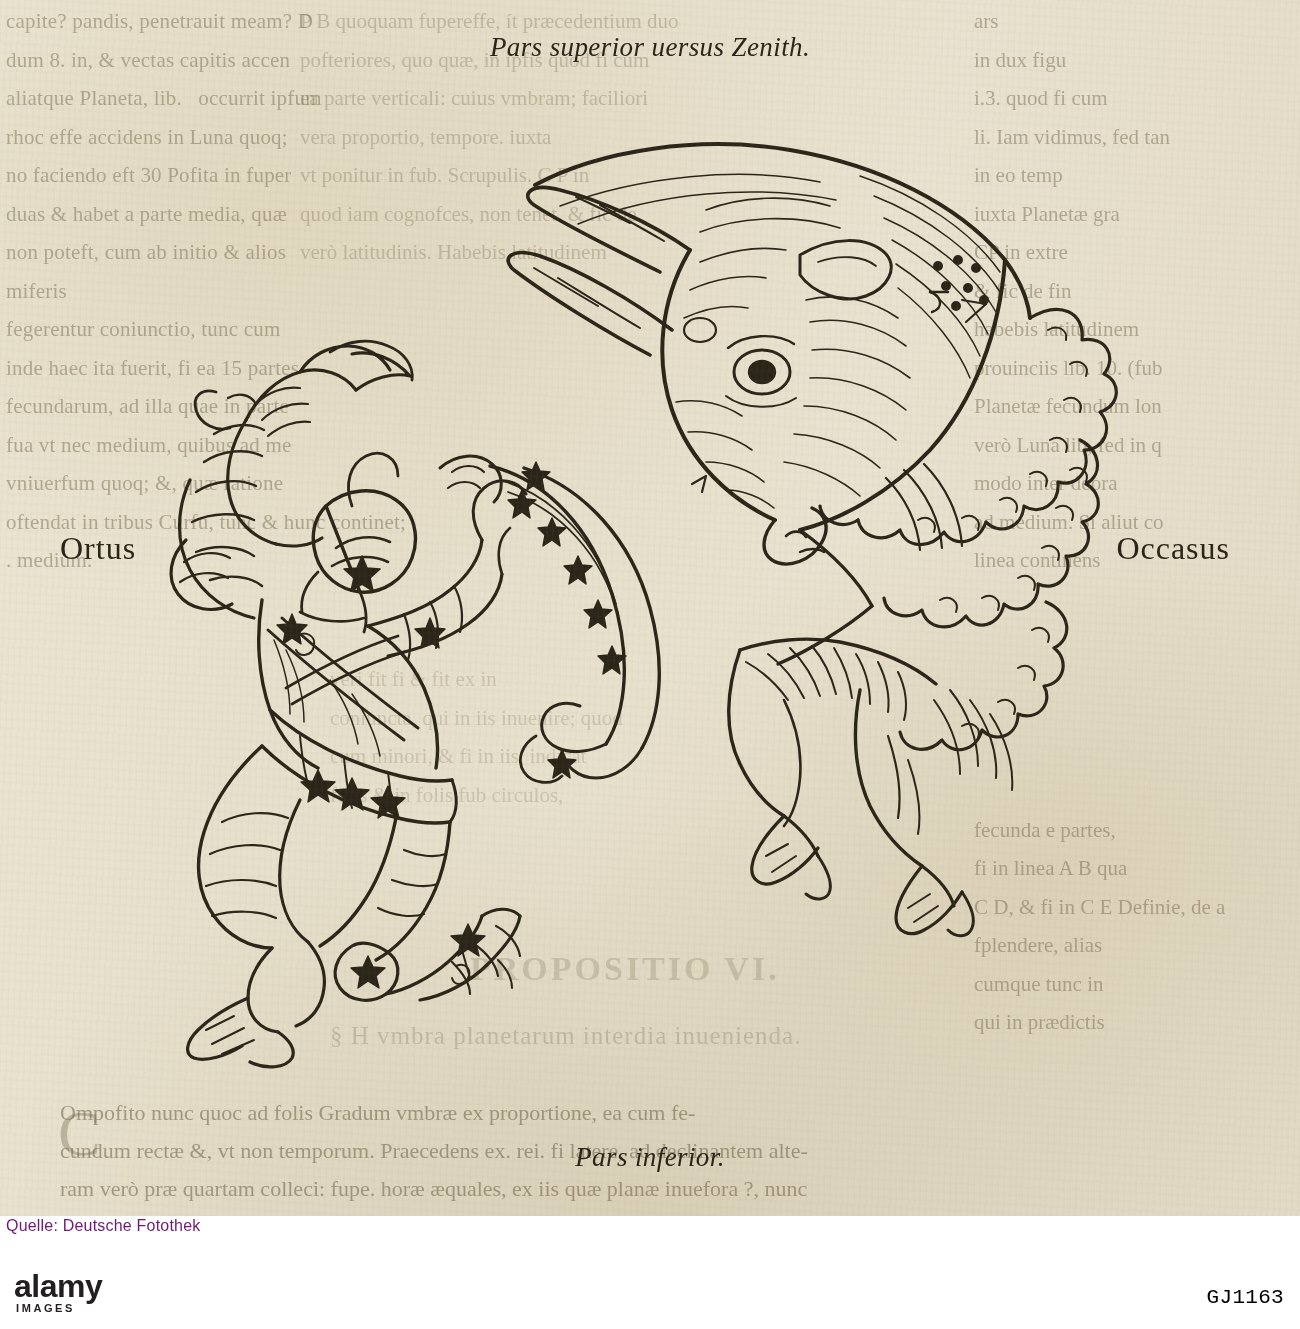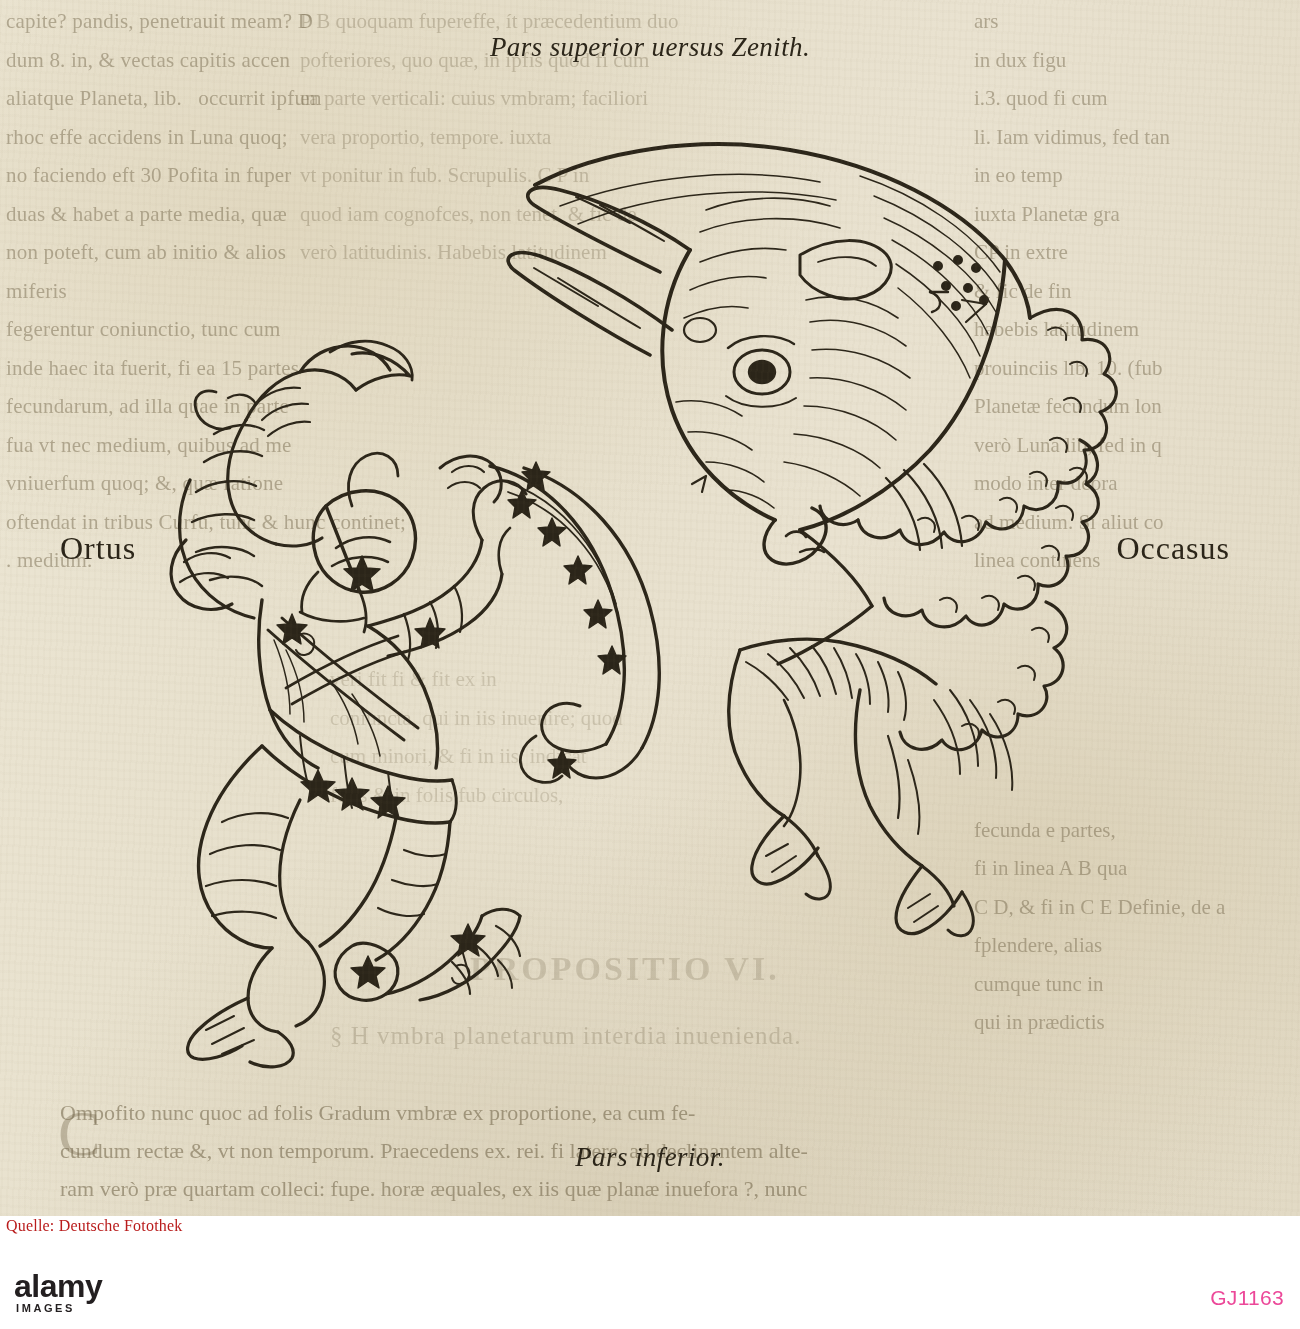--- a/index.html
+++ b/index.html
@@ -181,23 +181,23 @@
     left: 0;
     top: 1216px;
     width: 1300px;
     height: 34px;
     background: #ffffff;
   }
   #credit-text {
     position: absolute;
     left: 6px;
     top: 1217px;
-    font-family: Liberation Serif, serif;
+    font-family: Liberation Sans, sans-serif;
     font-size: 16px;
-    color: #b91c1c;
+    color: #701a75;
     letter-spacing: 0.2px;
   }
   #footer-bar {
     position: absolute;
     left: 0;
     top: 1250px;
     width: 1300px;
     height: 79px;
     background: #ffffff;
     border-top: 1px solid #ffffff;
@@ -219,23 +219,23 @@
     font-family: "Liberation Sans", sans-serif;
     font-size: 11px;
     color: #231f20;
     letter-spacing: 2.6px;
     font-weight: bold;
   }
   #image-id {
     position: absolute;
     right: 16px;
     top: 1286px;
-    font-family: Liberation Sans, sans-serif;
+    font-family: Liberation Mono, monospace;
     font-size: 21px;
-    color: #ec4899;
+    color: #000000;
     letter-spacing: 0.3px;
   }
 </style>
 </head>
 <body>
 
 <div id="scan">
 
   <div class="bleed" id="bleed-top">P B quoquam fupereffe, ít præcedentium duo
 pofteriores, quo quæ, in ipfis quod fi cum

